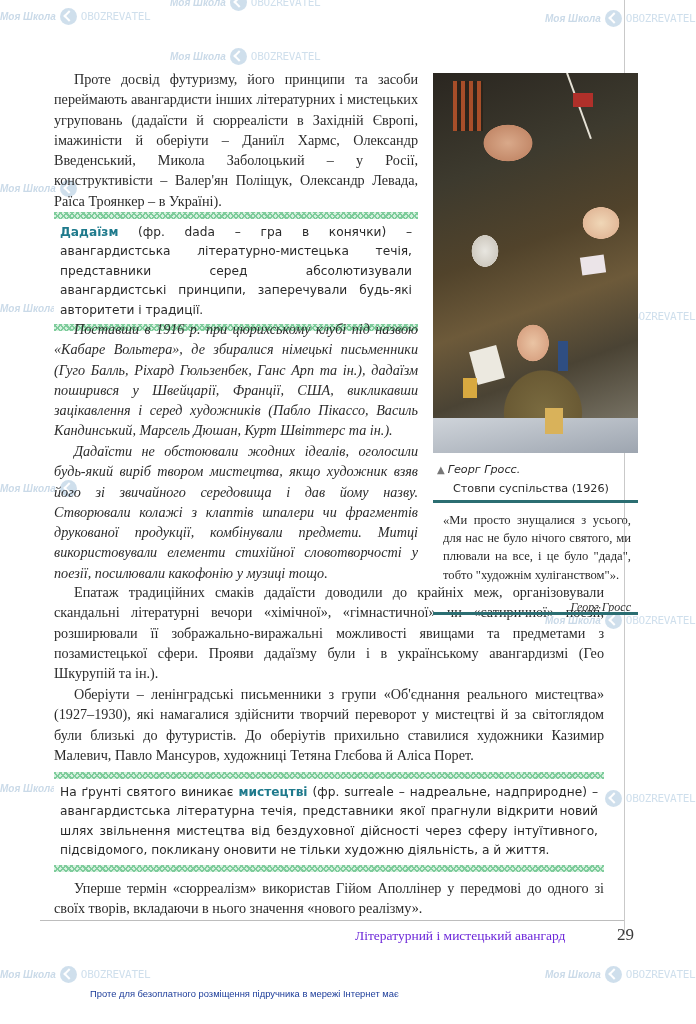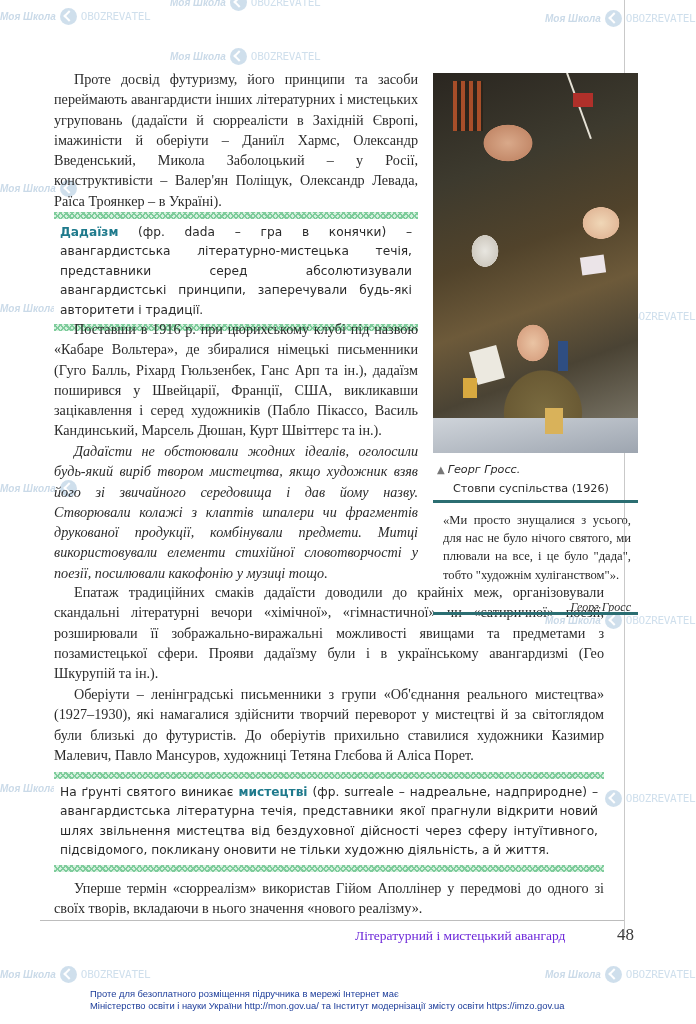--- a/index.html
+++ b/index.html
@@ -132,21 +132,21 @@
 <div class="page-border"></div>
 
 <p class="serif-text para" style="top:69px;">Проте досвід футуризму, його принципи та засоби переймають авангардисти інших літературних і мистецьких угруповань (дадаїсти й сюрреалісти в Західній Європі, імажиністи й оберіути – Даниїл Хармс, Олександр Введенський, Микола Заболоцький – у Росії, конструктивісти – Валер'ян Поліщук, Олександр Левада, Раїса Троянкер – в Україні).</p>
 
 <div class="def-box" style="top:212px;width:364px;">
   <div class="zigzag"></div>
   <p class="sans-text"><span class="term">Дадаїзм</span><span> (фр. dada – гра в конячки) – авангардистська літературно-мистецька течія, представники серед абсолютизували авангардистські принципи, заперечували будь-які авторитети і традиції.</span></p>
   <div class="zigzag"></div>
 </div>
 
-<p class="serif-text para" style="top:319px;">Поставши в 1916 р. при цюрихському клубі під назвою «Кабаре Вольтера», де збиралися німецькі письменники (Гуго Балль, Ріхард Гюльзенбек, Ганс Арп та ін.), дадаїзм поширився у Швейцарії, Франції, США, викликавши зацікавлення і серед художників (Пабло Пікассо, Василь Кандинський, Марсель Дюшан, Курт Швіттерс та ін.).</p>
+<p class="serif-text para" style="top:319px;font-style:italic;">Поставши в 1916 р. при цюрихському клубі під назвою «Кабаре Вольтера», де збиралися німецькі письменники (Гуго Балль, Ріхард Гюльзенбек, Ганс Арп та ін.), дадаїзм поширився у Швейцарії, Франції, США, викликавши зацікавлення і серед художників (Пабло Пікассо, Василь Кандинський, Марсель Дюшан, Курт Швіттерс та ін.).</p>
 <p class="serif-text para" style="top:441px;font-style:italic;">Дадаїсти не обстоювали жодних ідеалів, оголосили будь-який виріб твором мистецтва, якщо художник взяв його зі звичайного середовища і дав йому назву. Створювали колажі з клаптів шпалери чи фрагментів друкованої продукції, комбінували предмети. Митці використовували елементи стихійної словотворчості у поезії, посилювали какофонію у музиці тощо.</p>
 <p class="serif-text para" style="top:582px;width:550px;">Епатаж традиційних смаків дадаїсти доводили до крайніх меж, організовували скандальні літературні вечори «хімічної», «гімнастичної» чи «сатиричної» поезії, розширювали її зображально-виражальні можливості явищами та предметами з позамистецької сфери. Прояви дадаїзму були і в українському авангардизмі (Гео Шкурупій та ін.).</p>
 <p class="serif-text para wide" style="top:684px;">Оберіути – ленінградські письменники з групи «Об'єднання реального мистецтва» (1927–1930), які намагалися здійснити творчий переворот у мистецтві й за світоглядом були близькі до футуристів. До оберіутів прихильно ставилися художники Казимир Малевич, Павло Мансуров, художниці Тетяна Глєбова й Аліса Порет.</p>
 
 <div class="def-box" style="top:772px;width:550px;">
   <div class="zigzag"></div>
   <p class="sans-text"><span>На ґрунті святого виникає </span><span class="term">мистецтві</span><span> (фр. surreale – надреальне, надприродне) – авангардистська літературна течія, представники якої прагнули відкрити новий шлях звільнення мистецтва від бездуховної дійсності через сферу інтуїтивного, підсвідомого, покликану оновити не тільки художню діяльність, а й життя.</span></p>
   <div class="zigzag"></div>
 </div>
 
@@ -169,18 +169,17 @@
   <span class="title" style="padding-left:16px;">Стовпи суспільства (1926)</span>
 </div>
 
 <div class="teal-rule" style="top:500px;"></div>
 <p class="quote">«Ми просто знущалися з усього, для нас не було нічого святого, ми плювали на все, і це було "дада", тобто "художнім хуліганством"».</p>
 <p class="quote-author">Георг Гросс</p>
 <div class="teal-rule" style="top:612px;"></div>
 
 <div class="bottom-rule"></div>
 <div class="footer-title">Літературний і мистецький авангард</div>
-<div class="page-number">48</div>
+<div class="page-number">29</div>
 
 <div class="license">
   <div>Проте для безоплатного розміщення підручника в мережі Інтернет має</div>
-  <div>Міністерство освіти і науки України http://mon.gov.ua/ та Інститут модернізації змісту освіти https://imzo.gov.ua</div>
 </div>
 
 </body></html>

